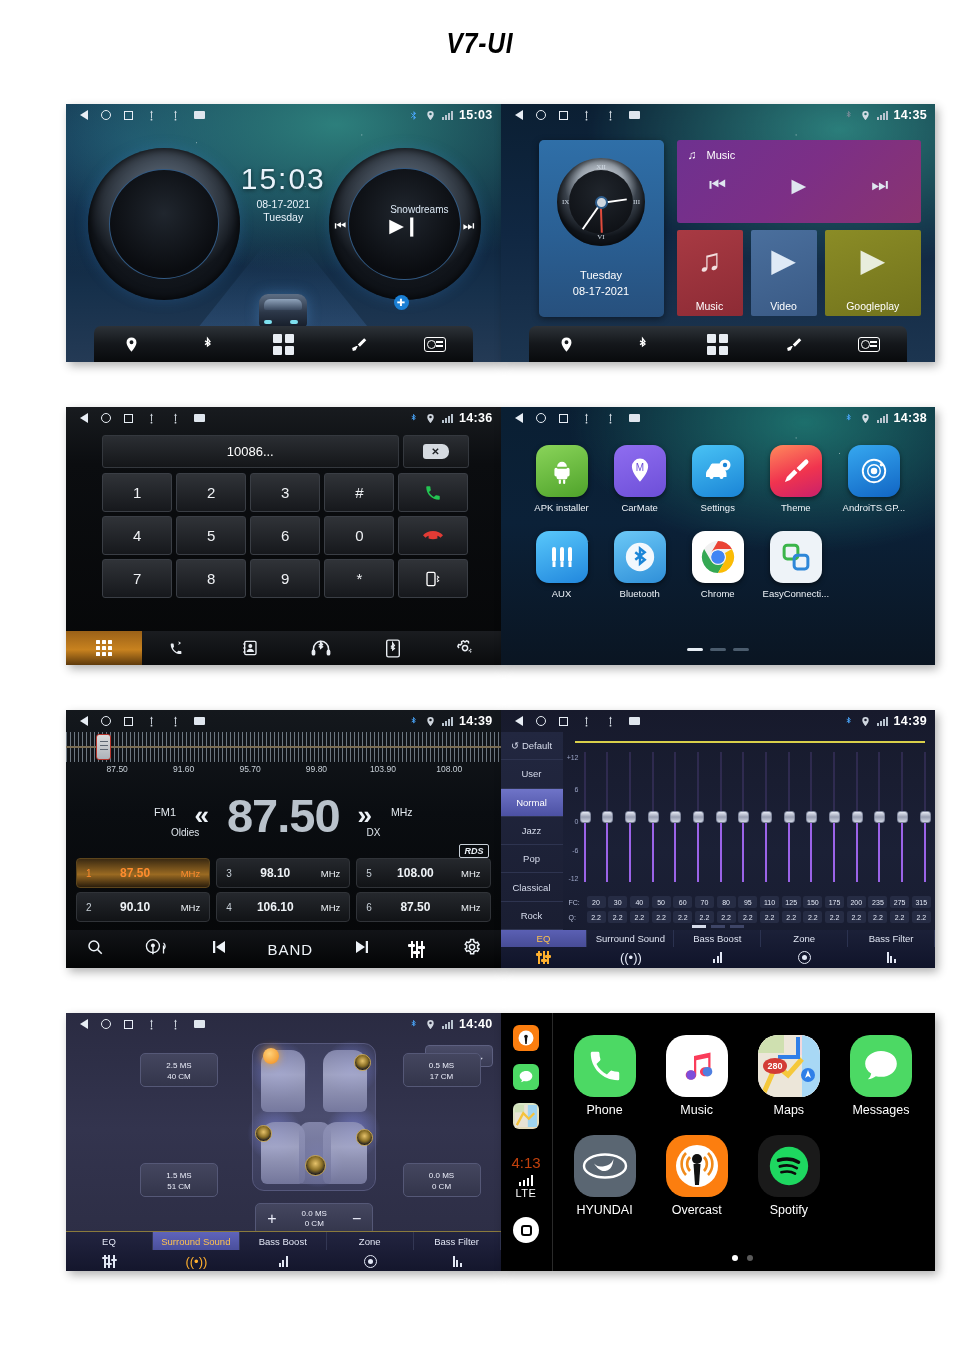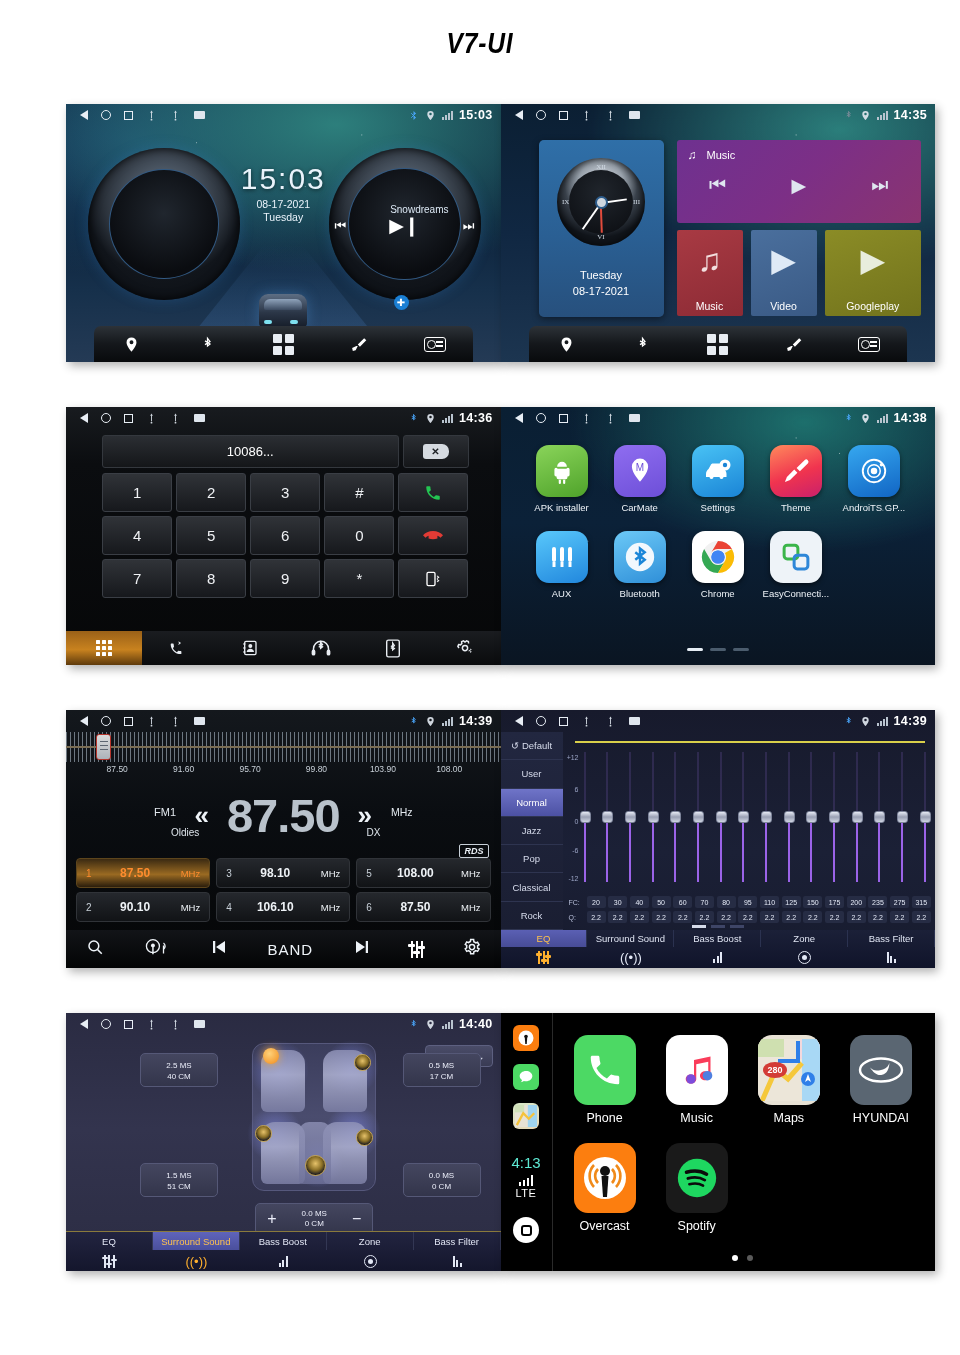--- a/index.html
+++ b/index.html
@@ -311,33 +311,33 @@
   .ab7-icons { display:flex; height:22px; }
   .ab7-ic { flex:1; display:flex; align-items:center; justify-content:center; color:#e3e8f5; font-size:13px; }
   .ab7-ic.on { color:#ffb02e; }
 
   
   .p8 { background:#000; }
   .cp-side { position:absolute; left:0; top:0; bottom:0; width:52px;
     border-right:1px solid #2a2a2a; display:flex; flex-direction:column; align-items:center; padding-top:12px; }
   .cp-mini { width:26px; height:26px; border-radius:6px; margin-bottom:13px; display:flex;
     align-items:center; justify-content:center; font-size:14px; color:#fff; }
-  .cp-time { color:#5eead4; font-size:15px; font-weight:500; margin-top:12px; }
+  .cp-time { color:#c2410c; font-size:15px; font-weight:500; margin-top:12px; }
   .cp-sig { display:flex; align-items:flex-end; gap:1.5px; height:11px; margin:4px 0 1px; }
   .cp-sig i { width:2.5px; background:#fff; display:block; }
   .cp-sig i:nth-child(1){height:4px}.cp-sig i:nth-child(2){height:6px}
   .cp-sig i:nth-child(3){height:8px}.cp-sig i:nth-child(4){height:11px}
   .cp-lte { color:#fff; font-size:11px; letter-spacing:.5px; }
   .cp-home { width:26px; height:26px; border-radius:50%; background:#fff; margin-top:18px;
     display:flex; align-items:center; justify-content:center; }
   .cp-home i { width:11px; height:11px; border:2px solid #000; border-radius:3px; display:block; }
   .cp-grid { position:absolute; left:64px; right:14px; top:22px; display:grid; grid-template-columns:repeat(4,1fr);
     row-gap:18px; column-gap:12px; }
   .cp-app { text-align:center; }
-  .cp-ic { width:62px; height:70px; border-radius:14px; margin:0 auto 6px; position:relative;
+  .cp-ic { width:62px; height:62px; border-radius:20px; margin:0 auto 6px; position:relative;
     display:flex; align-items:center; justify-content:center; font-size:34px; overflow:hidden; }
   .cp-lb { color:#fff; font-size:12.5px; }
   .cp-dots { position:absolute; left:64px; right:14px; bottom:10px; display:flex; justify-content:center; gap:9px; }
   .cp-dots i { width:6px; height:6px; border-radius:50%; background:#5a5a5a; display:block; }
   .cp-dots i.on { background:#fff; }
 </style>
 </head>
 <body>
 
 <div class="page-title">V7-UI</div>
@@ -1352,20 +1352,28 @@
               <path stroke="#f5c83b" stroke-width="5" fill="none" d="M4 62L18 30l12 10 14-16"></path>
               <path stroke="#2f7fe8" stroke-width="4" fill="none" d="M40 2v20H20"></path>
               <ellipse cx="17" cy="31" rx="12" ry="8" fill="#d33b36"></ellipse>
               <text x="17" y="34" font-size="9" font-weight="bold" fill="#fff" text-anchor="middle" font-family="Liberation Sans">280</text>
               <circle cx="50" cy="40" r="7" fill="#2f7fe8"></circle>
               <path fill="#fff" d="M50 35l3 8-3-2-3 2z"></path>
             </svg>
           </div>
           <div class="cp-lb">Maps</div>
         </div>
+        <div class="cp-app">
+          <div class="cp-ic" style="background:#4cd964">
+            <svg width="40" height="40" viewBox="0 0 24 24">
+                <path fill="#fff" d="M12 3C6.8 3 2.5 6.4 2.5 10.6c0 2.4 1.4 4.5 3.6 5.9-.2 1.3-.9 2.6-2 3.5 1.9-.2 3.6-1 4.8-1.9 1 .3 2 .4 3.1.4 5.2 0 9.5-3.4 9.5-7.9S17.2 3 12 3z"></path>
+              </svg>
+          </div>
+          <div class="cp-lb">Messages</div>
+        </div>
 
         <div class="cp-app">
           <div class="cp-ic" style="background:#5a6672">
             <svg width="46" height="28" viewBox="0 0 46 28">
                 <ellipse cx="23" cy="14" rx="21" ry="11.5" fill="none" stroke="#fff" stroke-width="2.4"></ellipse>
                 <path fill="#fff" d="M13 9c2 3 4 5 10 5s8-2 10-5c-2 6-5 10-10 10S15 15 13 9z" transform="rotate(-14 23 14)"></path>
               </svg>
           </div>
           <div class="cp-lb">HYUNDAI</div>
         </div>

